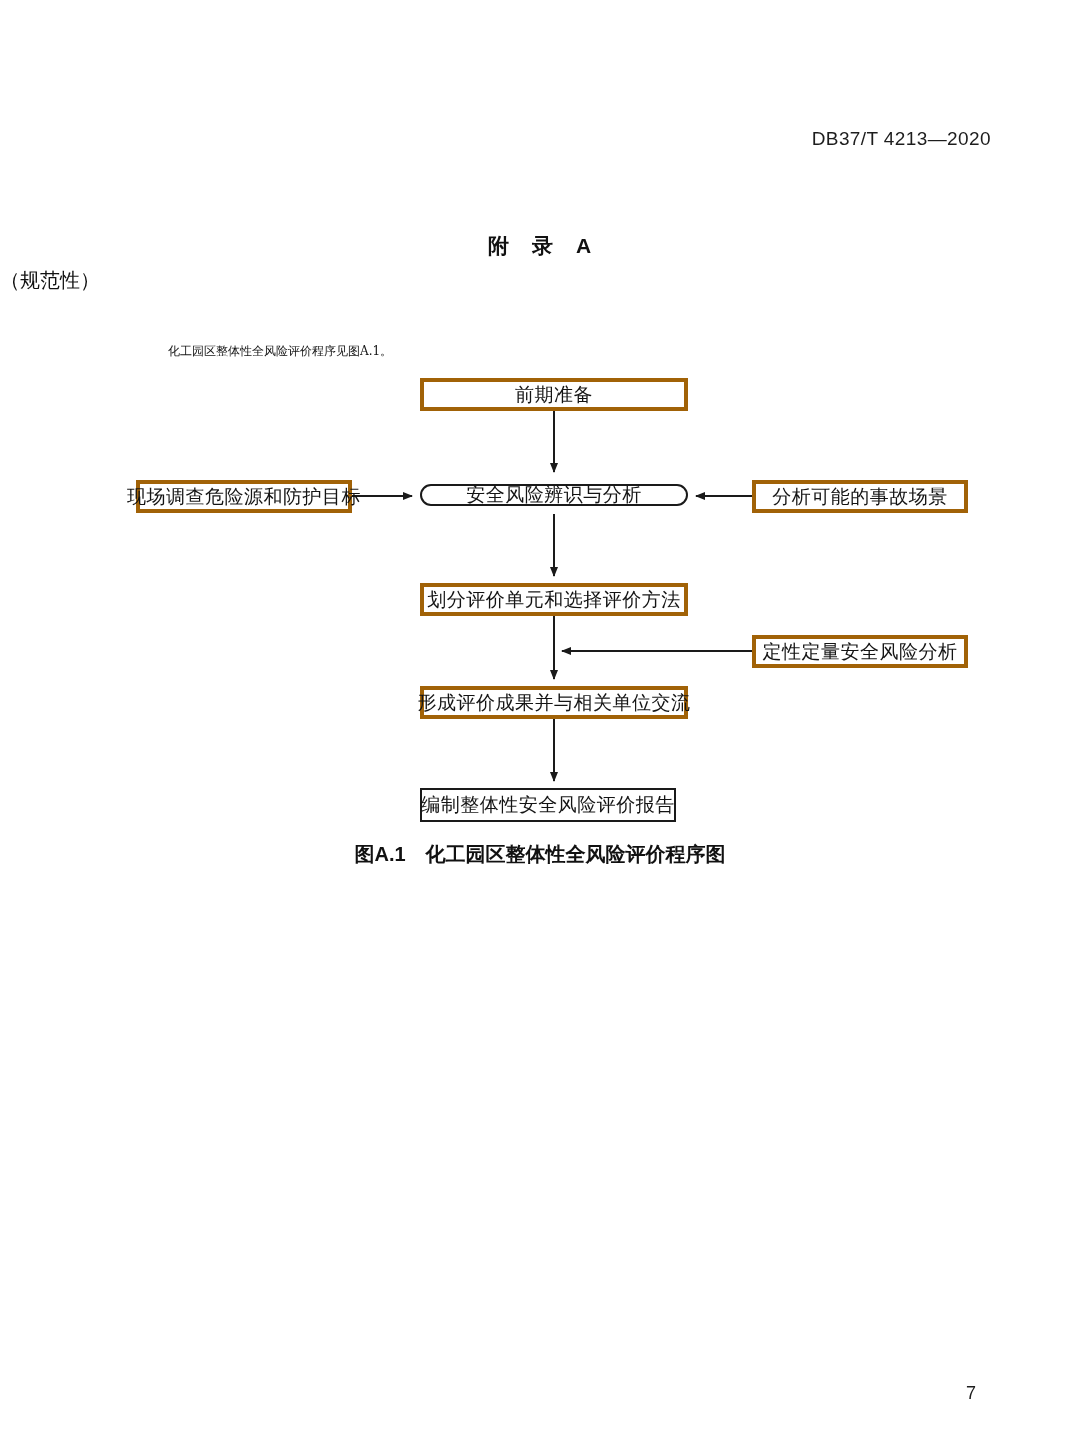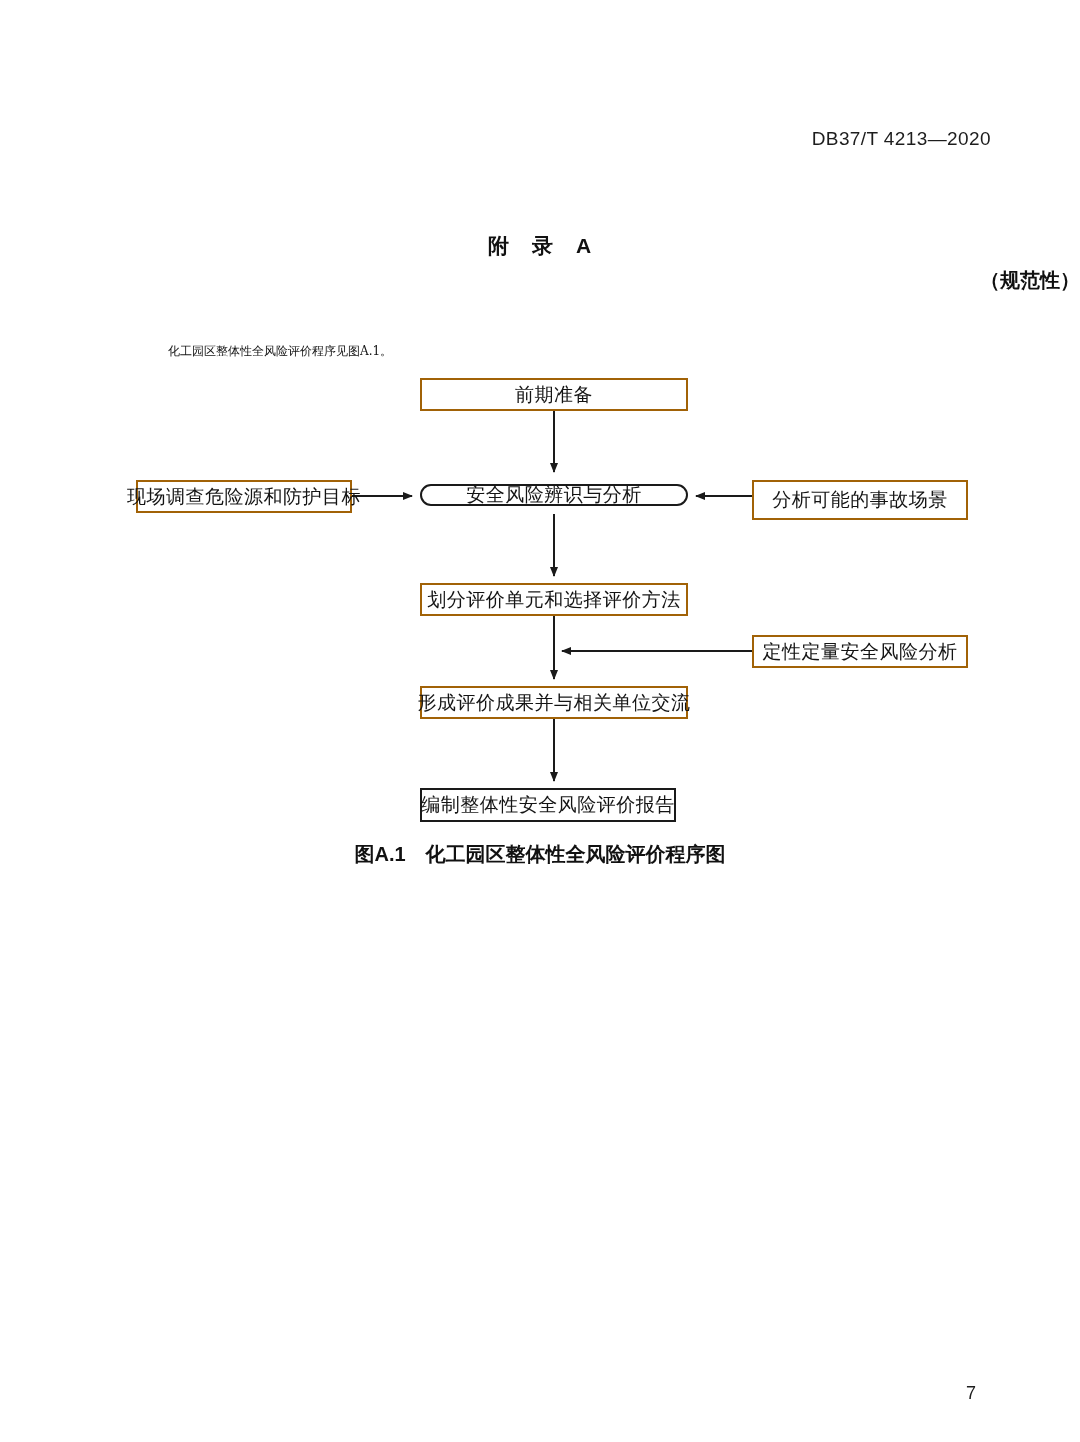--- a/index.html
+++ b/index.html
@@ -44,23 +44,23 @@
     font-weight: bold;
     font-size: 21px;
     letter-spacing: 1px;
     color: #111;
   }
   .annex-kind {
     position: absolute;
     top: 267px;
     left: 0;
     width: 1080px;
-    text-align: right;
-    font-family: "Liberation Sans", sans-serif;
-    font-weight: bold;
+    text-align: left;
+    font-family: "Liberation Sans", sans-serif;
+    font-weight: normal;
     font-size: 20px;
     color: #111;
   }
   .annex-name {
     position: absolute;
     top: 294px;
     left: 0;
     width: 1080px;
     text-align: center;
     font-family: "Liberation Sans", sans-serif;
@@ -88,39 +88,39 @@
     height: 1442px;
   }
   .flow-svg {
     position: absolute;
     top: 0;
     left: 0;
   }
   .node {
     position: absolute;
     box-sizing: border-box;
-    border: 2px solid #a16207;
+    border: 4px solid #a16207;
     background: #ffffff;
     display: flex;
     align-items: center;
     justify-content: center;
     font-size: 19px;
     color: #141414;
     letter-spacing: 0.5px;
     white-space: nowrap;
   }
   .node.emph {
     border-width: 2px;
     border-color: #1a1a1a;
   }
 
   #node-prep      { left: 420px; top: 378px;  width: 268px; height: 33px; }
   #node-survey    { left: 136px; top: 480px;  width: 216px; height: 33px; }
   #node-identify  { left: 420px; top: 484px;  width: 268px; height: 22px; border-radius: 11px; }
-  #node-scenario  { left: 752px; top: 480px;  width: 216px; height: 40px; }
+  #node-scenario  { left: 752px; top: 480px;  width: 216px; height: 33px; }
   #node-unit      { left: 420px; top: 583px;  width: 268px; height: 33px; }
   #node-quant     { left: 752px; top: 635px;  width: 216px; height: 33px; }
   #node-result    { left: 420px; top: 686px;  width: 268px; height: 33px; }
   #node-report    { left: 420px; top: 788px;  width: 256px; height: 34px; }
 
   
   .fig-caption {
     position: absolute;
     top: 841px;
     left: 0;

